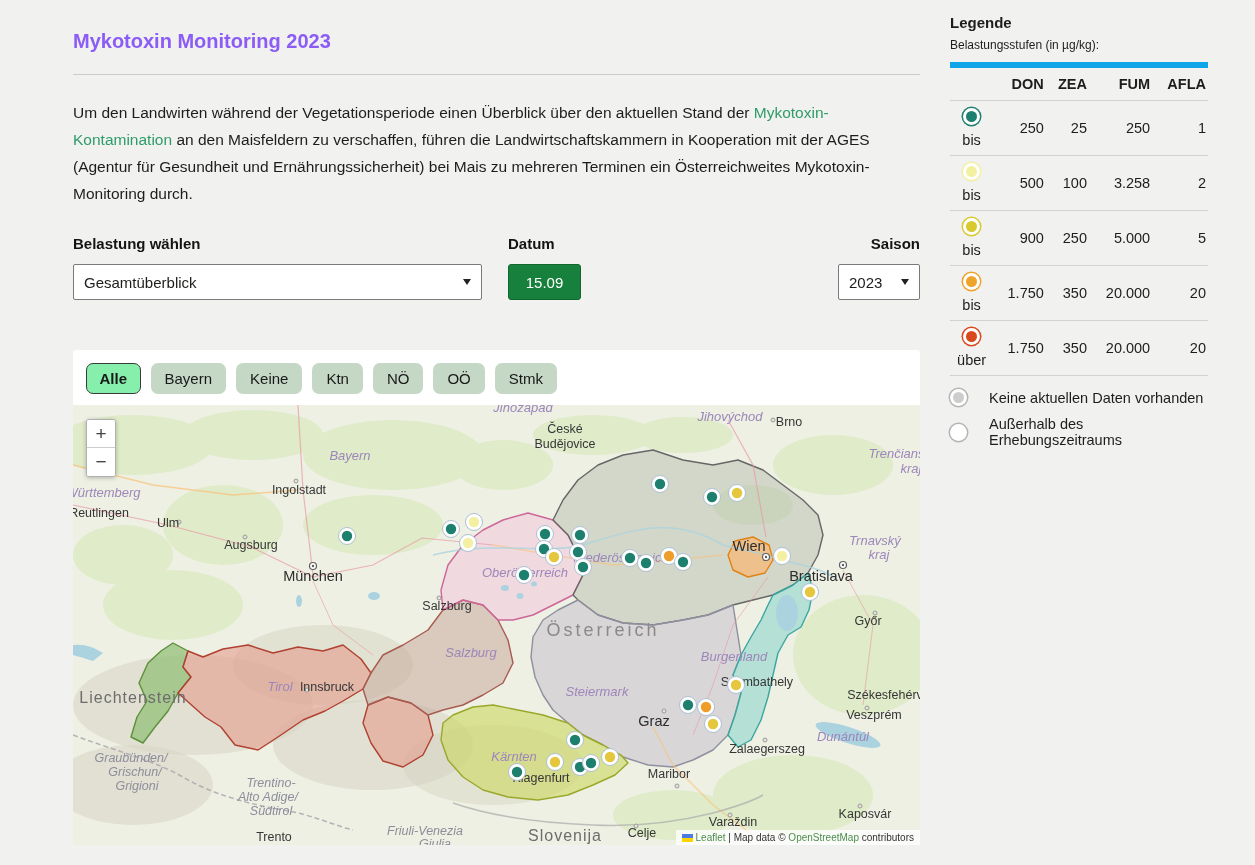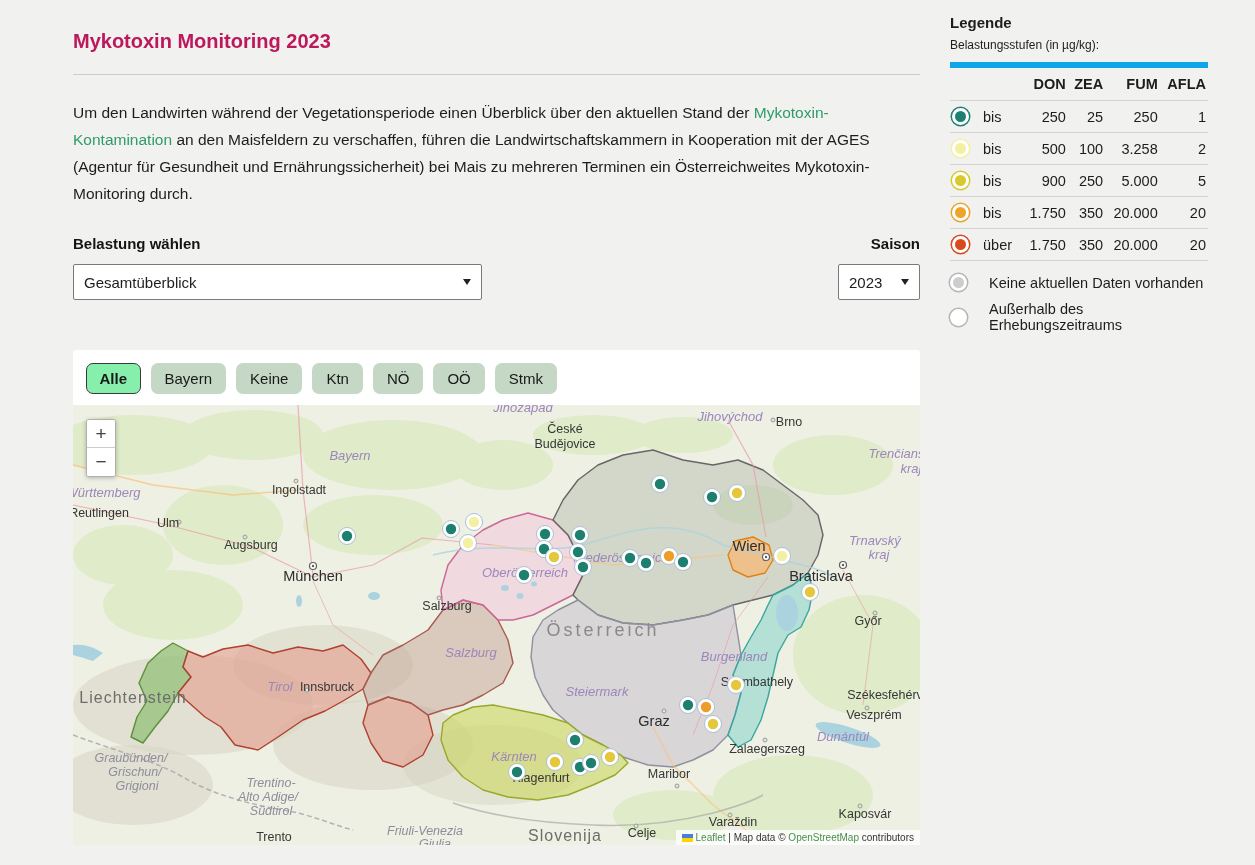--- a/index.html
+++ b/index.html
@@ -1,20 +1,20 @@
 <!DOCTYPE html>
 <html><head>
 <meta charset="utf-8">
 <style>
   html,body{margin:0;padding:0;background:#f1f1ef;font-family:"Liberation Sans",sans-serif;color:#1d1d1b;}
   .stage{position:relative;width:1255px;height:865px;overflow:hidden;background:#f1f1ef;}
 
   
   .main{position:absolute;left:73px;top:0;width:847px;}
-  h1.title{font-size:20px;font-weight:bold;margin:30px 0 0 0;color:#be185d;}
+  h1.title{font-size:20px;font-weight:bold;margin:30px 0 0 0;color:#8b5cf6;}
   .rule{border:none;border-top:1px solid #cccccc;margin:21px 0 0 0;}
   .intro{font-size:15.5px;line-height:27px;margin:24px 0 0 0;}
   .intro a{color:#2f9c68;text-decoration:none;cursor:pointer;}
 
   .controls{position:absolute;left:0;top:235px;width:847px;height:70px;}
   .ctl-label{font-size:15px;font-weight:bold;color:#141414;}
   .ctl-belastung{position:absolute;left:0;top:0;width:409px;}
   .ctl-datum{position:absolute;left:435px;top:0;}
   .ctl-saison{position:absolute;right:0;top:0;width:82px;text-align:right;}
   .select{margin-top:12px;height:34px;background:#fff;border:1px solid #7a7a7a;border-radius:2px;
@@ -52,41 +52,45 @@
         background:linear-gradient(#4C7BE1 50%, #FFD500 50%);}
 
   
   .legend{position:absolute;left:950px;top:14px;width:258px;}
   .legend-title{font-size:15px;font-weight:bold;margin:0;}
   .legend-sub{font-size:12px;margin:7px 0 10px 0;}
   table.legend-tbl{width:100%;border-collapse:collapse;font-size:14.5px;}
   table.legend-tbl th{font-weight:bold;text-align:right;padding:8px 2px;border-top:6px solid #0ea5e9;}
   table.legend-tbl td{text-align:right;padding:7px 2px;border-top:1px solid #d2d2d2;}
   table.legend-tbl th.c0,table.legend-tbl td.c0{text-align:left;}
-  .dotcell{display:flex;align-items:center;gap:14px;font-size:14.5px;}
+  .dotcell{display:flex;align-items:center;gap:7px;font-size:14.5px;flex-direction:column;}
   .legend-dot{width:11px;height:11px;border-radius:50%;border:3px solid #fff;flex:0 0 auto;}
   .legend-extra{border-top:1px solid #d2d2d2;padding-top:8px;margin-top:0;}
   .extra-row{display:flex;align-items:center;gap:22px;font-size:14.5px;padding:5px 0;}
 </style>
 </head>
 <body>
 <div class="stage">
 
   <div class="main">
     <h1 class="title">Mykotoxin Monitoring 2023</h1>
     <hr class="rule">
     <p class="intro"><span>Um den Landwirten während der Vegetationsperiode einen Überblick über den aktuellen Stand der </span><a>Mykotoxin-Kontamination</a><span> an den Maisfeldern zu verschaffen, führen die Landwirtschaftskammern in Kooperation mit der AGES (Agentur für Gesundheit und Ernährungssicherheit) bei Mais zu mehreren Terminen ein Österreichweites Mykotoxin-Monitoring durch.</span></p>
 
     <div class="controls">
       <div class="ctl-belastung">
         <div class="ctl-label">Belastung wählen</div>
         <div class="select">
           <span>Gesamtüberblick</span>
           <span class="caret"></span>
         </div>
+      </div>
+      <div class="ctl-datum">
+        <div class="ctl-label">Datum</div>
+        <button class="btn-date">15.09</button>
       </div>
       <div class="ctl-saison">
         <div class="ctl-label">Saison</div>
         <div class="select">
           <span>2023</span>
           <span class="caret"></span>
         </div>
       </div>
       <div class="status">Monitoringdaten bis 15.09.2023</div>
     </div>

